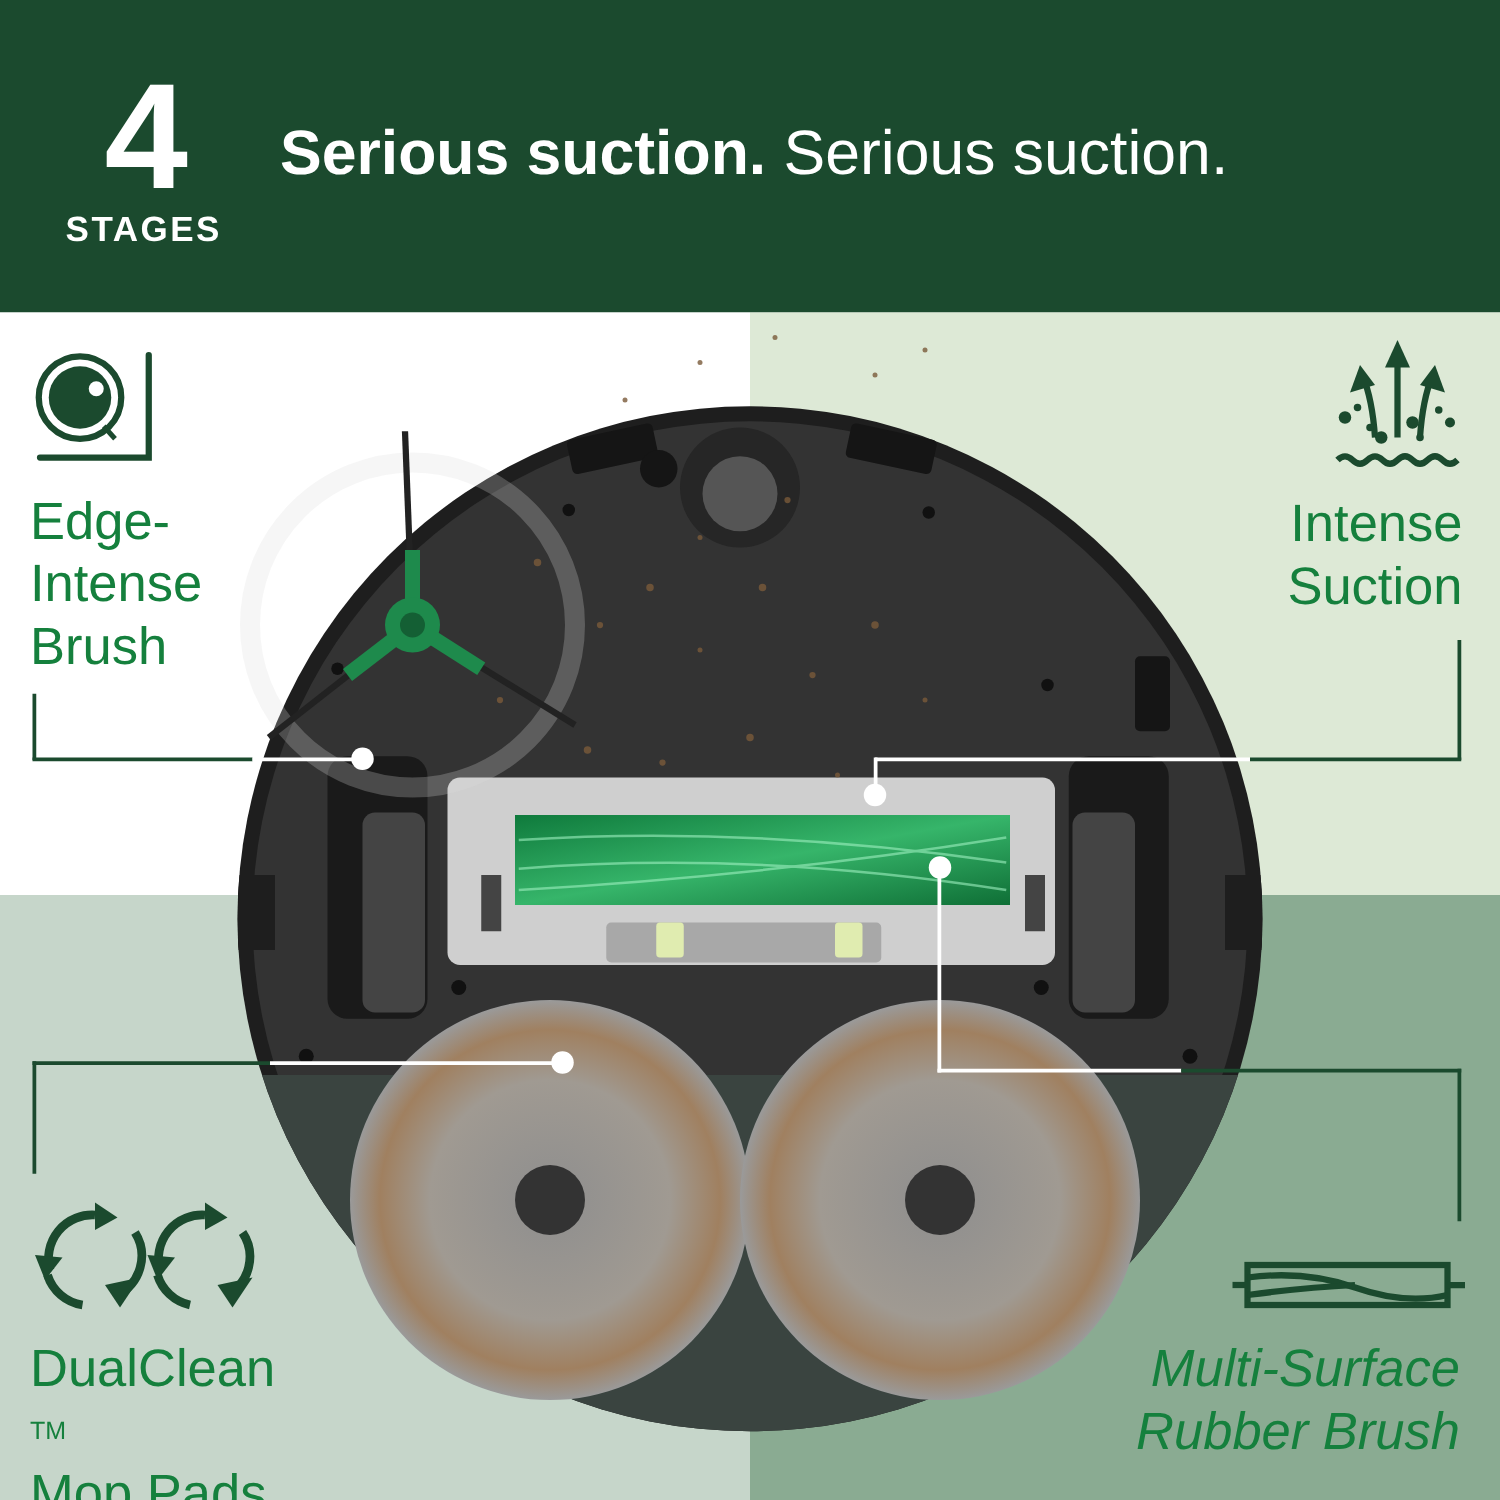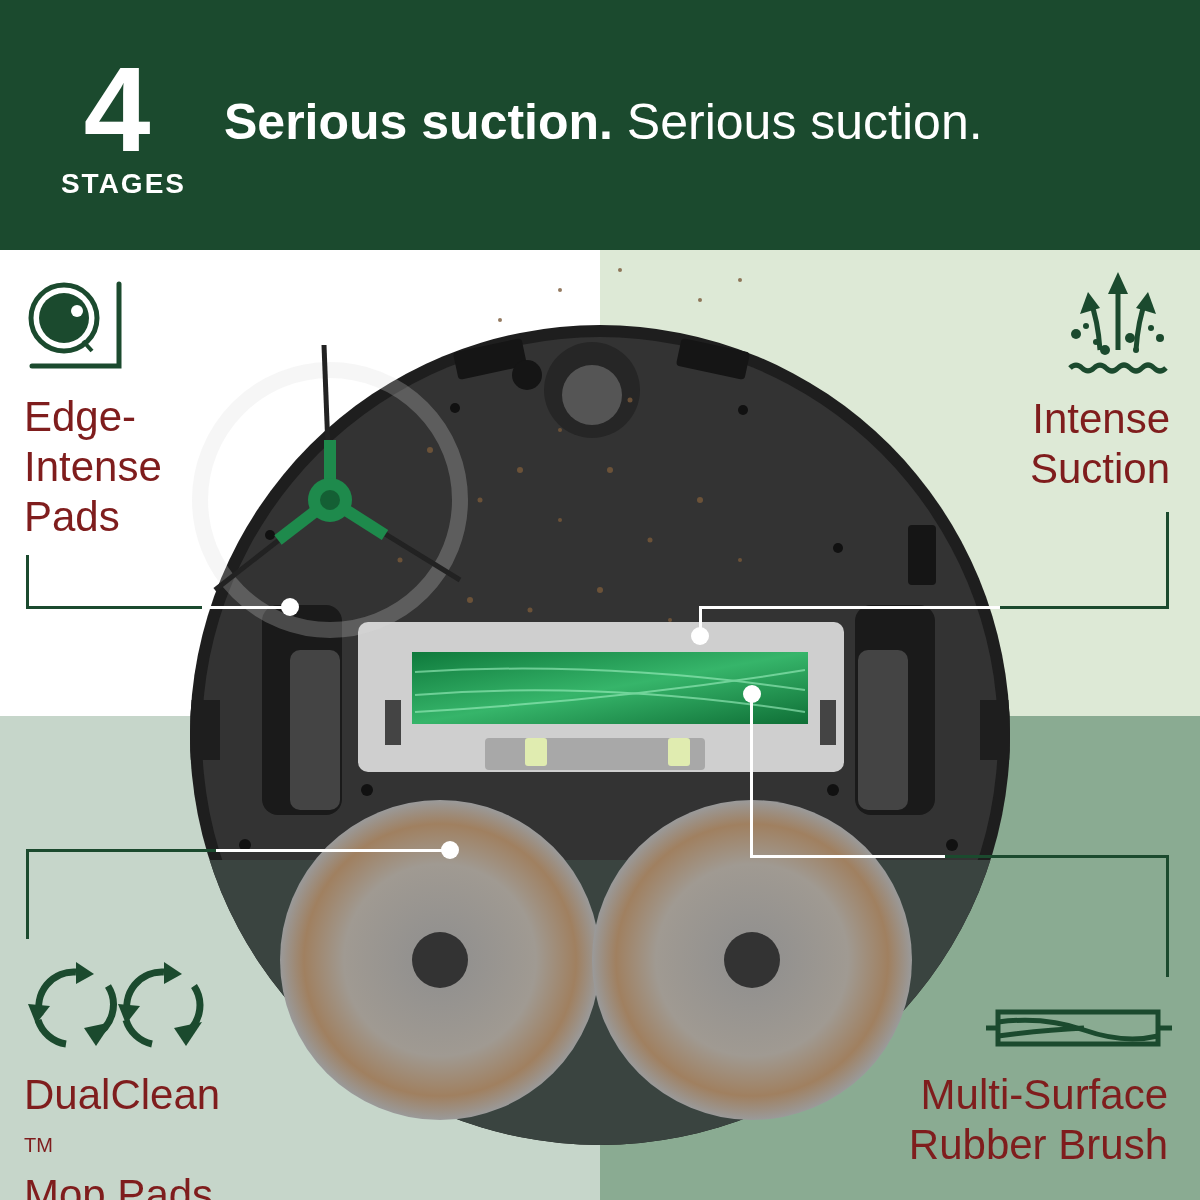--- a/index.html
+++ b/index.html
@@ -1,27 +1,27 @@
 <!DOCTYPE html>
 <html><head>
 <meta charset="utf-8">
 <style>
   html,body{margin:0;padding:0;}
   body{width:1200px;height:1200px;position:relative;overflow:hidden;font-family:"Liberation Sans","DejaVu Sans",sans-serif;background:#fff;}
   .header{position:absolute;left:0;top:0;width:1200px;height:250px;background:#1b4a2e;}
   .stage-num{position:absolute;left:72px;top:54px;width:90px;text-align:center;color:#fff;font-weight:700;font-size:120px;line-height:110px;}
-  .stage-label{position:absolute;left:44px;top:168px;width:142px;text-align:right;color:#fff;font-weight:700;font-size:28px;letter-spacing:2px;}
+  .stage-label{position:absolute;left:44px;top:168px;width:142px;text-align:center;color:#fff;font-weight:700;font-size:28px;letter-spacing:2px;}
   .headline{position:absolute;left:224px;top:92px;color:#fff;font-size:50px;line-height:60px;white-space:nowrap;}
   .headline b{font-weight:700;}
   .quad{position:absolute;}
   .q-tl{left:0;top:250px;width:600px;height:466px;background:#ffffff;}
   .q-tr{left:600px;top:250px;width:600px;height:466px;background:#dde9d6;}
   .q-bl{left:0;top:716px;width:600px;height:484px;background:#c6d6ca;}
   .q-br{left:600px;top:716px;width:600px;height:484px;background:#8aab92;}
-  .feature-label{position:absolute;color:#7f1d1d;font-weight:500;font-size:42px;line-height:50px;}
+  .feature-label{position:absolute;color:#15803d;font-weight:500;font-size:42px;line-height:50px;}
   .feature-label span{display:block;}
   .tm{font-size:20px;vertical-align:super;}
   .leader{position:absolute;background:#1b4a2e;}
   .leader-w{position:absolute;background:#fff;}
   .dot{position:absolute;width:18px;height:18px;border-radius:50%;background:#fff;transform:translate(-9px,-9px);}
   .icon{position:absolute;}
 </style>
 </head>
 <body>
 
@@ -167,21 +167,21 @@
 <svg class="icon" style="left:26px;top:276px;" width="100" height="96" viewBox="0 0 100 96">
   <circle cx="38" cy="42" r="33" fill="none" stroke="#1b4a2e" stroke-width="5"></circle>
   <circle cx="38" cy="42" r="25" fill="#1b4a2e"></circle>
   <circle cx="51" cy="35" r="6" fill="#fff"></circle>
   <line x1="57" y1="65" x2="66" y2="75" stroke="#1b4a2e" stroke-width="4"></line>
   <path d="M6 90 L93 90 L93 8" fill="none" stroke="#1b4a2e" stroke-width="5" stroke-linecap="round"></path>
 </svg>
 <div class="feature-label" style="left:24px;top:392px;">
   <span>Edge-</span>
   <span>Intense</span>
-  <span>Pads</span>
+  <span>Brush</span>
 </div>
 
 <svg class="icon" style="left:1068px;top:270px;" width="102" height="104" viewBox="0 0 102 104">
   <g stroke="#1b4a2e" stroke-width="5" fill="none">
     <line x1="50" y1="18" x2="50" y2="80"></line>
     <path d="M32 80 Q30 50 22 30"></path>
     <path d="M68 80 Q70 50 78 30"></path>
     <path d="M2 98 q6 -6 12 0 t12 0 t12 0 t12 0 t12 0 t12 0 t12 0 t12 0"></path>
   </g>
   <g fill="#1b4a2e">
@@ -231,16 +231,16 @@
 
 <svg class="icon" style="left:984px;top:1008px;" width="190" height="44" viewBox="0 0 190 44">
   <g stroke="#1b4a2e" stroke-width="5" fill="none">
     <rect x="14" y="4" width="160" height="32"></rect>
     <line x1="2" y1="20" x2="14" y2="20"></line>
     <line x1="174" y1="20" x2="188" y2="20"></line>
     <path d="M14 14 Q60 8 100 22 T174 28"></path>
     <path d="M14 28 Q60 22 100 20"></path>
   </g>
 </svg>
-<div class="feature-label" style="right:32px;top:1070px;text-align:right;">
+<div class="feature-label" style="right:32px;top:1070px;text-align:right;font-style:italic;">
   <span>Multi-Surface</span>
   <span>Rubber Brush</span>
 </div>
 
 </body></html>

